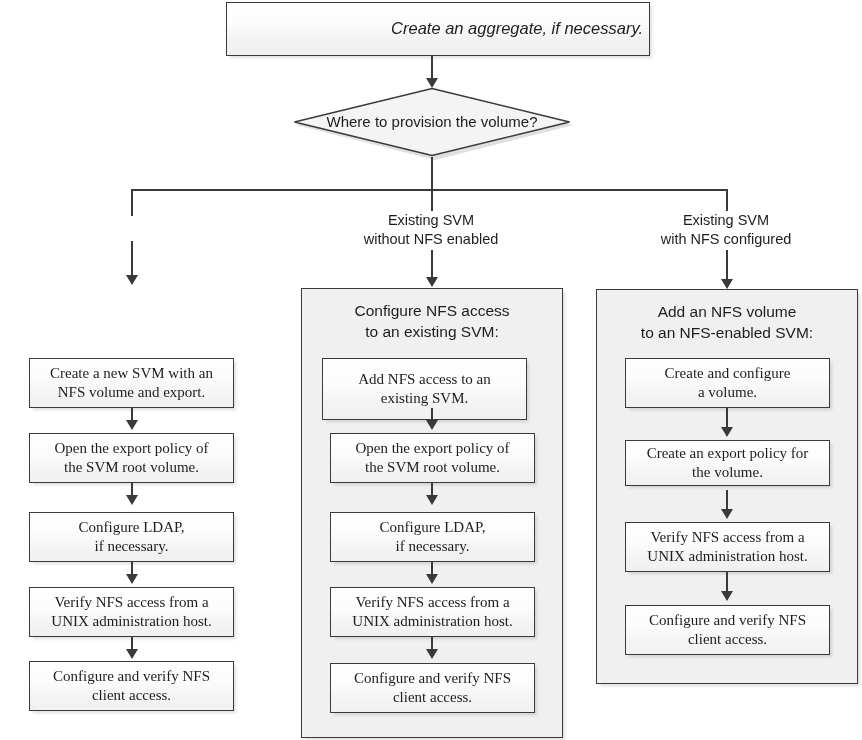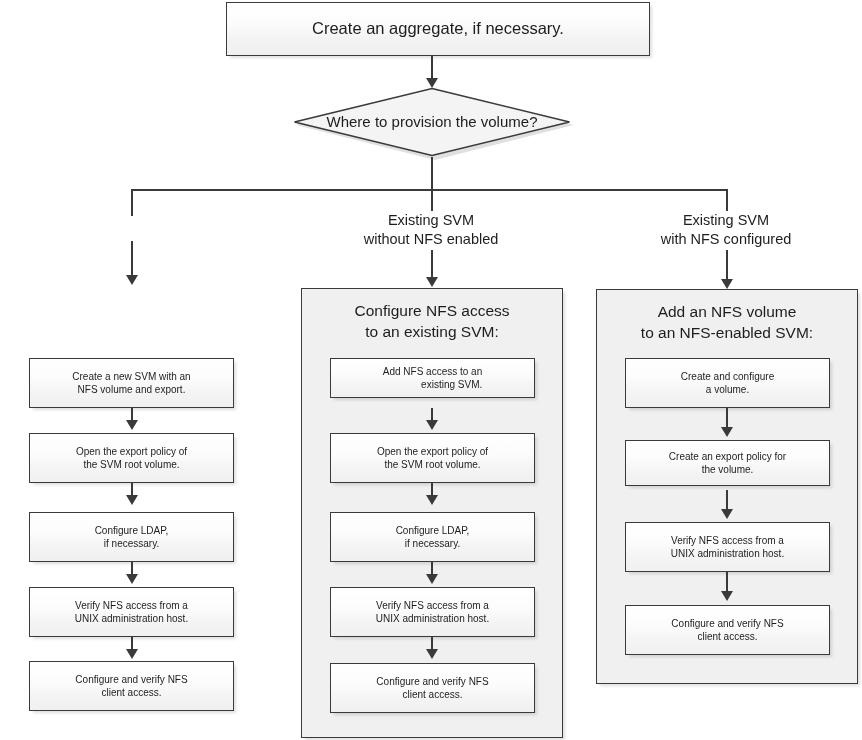--- a/index.html
+++ b/index.html
@@ -23,24 +23,25 @@
 
   
   .node {
     position: absolute;
     box-sizing: border-box;
     border: 1.4px solid #3a3a3a;
     background: linear-gradient(to bottom, #ffffff 0%, #fcfcfc 38%, #f3f3f3 70%, #efefef 100%);
     box-shadow: 3px 3px 3px -1px rgba(0,0,0,0.13);
     display: flex;
     align-items: center;
-    justify-content: center;
+    justify-content: flex-end;
     text-align: center;
     line-height: 1.28;
     color: #1d1d1d;
+    font-style: italic;
   }
   .node .txt { display: block; padding: 0 6px; }
 
   #top-node {
     left: 226px; top: 2px; width: 424px; height: 54px;
     font-size: 16.5px;
   }
 
   
   #decision-wrap {
@@ -115,24 +116,25 @@
   .step {
     position: absolute;
     box-sizing: border-box;
     border: 1.4px solid #3a3a3a;
     background: linear-gradient(to bottom, #ffffff 0%, #fcfcfc 40%, #f4f4f4 72%, #f0f0f0 100%);
     box-shadow: 3px 3px 3px -1px rgba(0,0,0,0.13);
     display: flex;
     align-items: center;
     justify-content: center;
     text-align: center;
-    font-size: 10px;
+    font-size: 15px;
     line-height: 1.3;
     color: #1d1d1d;
     white-space: pre-line;
+    font-family: Liberation Serif, serif;
   }
 </style>
 </head>
 <body>
 
 <div id="canvas">
 
   <div class="node" id="top-node">
     <span class="txt">Create an aggregate, if necessary.</span>
   </div>
@@ -191,21 +193,21 @@
   <div class="arrowhead" style="left:126px; top:649px;"></div>
 
   <div class="step" style="left:29px; top:661px; width:205px; height:50px;">Configure and verify NFS
 client access.</div>
 
   <div class="column" style="left:301px; top:288px; width:262px; height:450px;">
     <div class="column-title">Configure NFS access
 to an existing SVM:</div>
   </div>
 
-  <div class="step" style="left:330px; top:358px; width:205px; height:40px;text-align:right;">Add NFS access to an
+  <div class="step" style="left:322px; top:358px; width:205px; height:62px;">Add NFS access to an
 existing SVM.</div>
   <div class="vline" style="left:431px; top:408px; height:16px;"></div>
   <div class="arrowhead" style="left:426px; top:420px;"></div>
 
   <div class="step" style="left:330px; top:433px; width:205px; height:50px;">Open the export policy of
 the SVM root volume.</div>
   <div class="vline" style="left:431px; top:483px; height:16px;"></div>
   <div class="arrowhead" style="left:426px; top:495px;"></div>
 
   <div class="step" style="left:330px; top:512px; width:205px; height:50px;">Configure LDAP,

